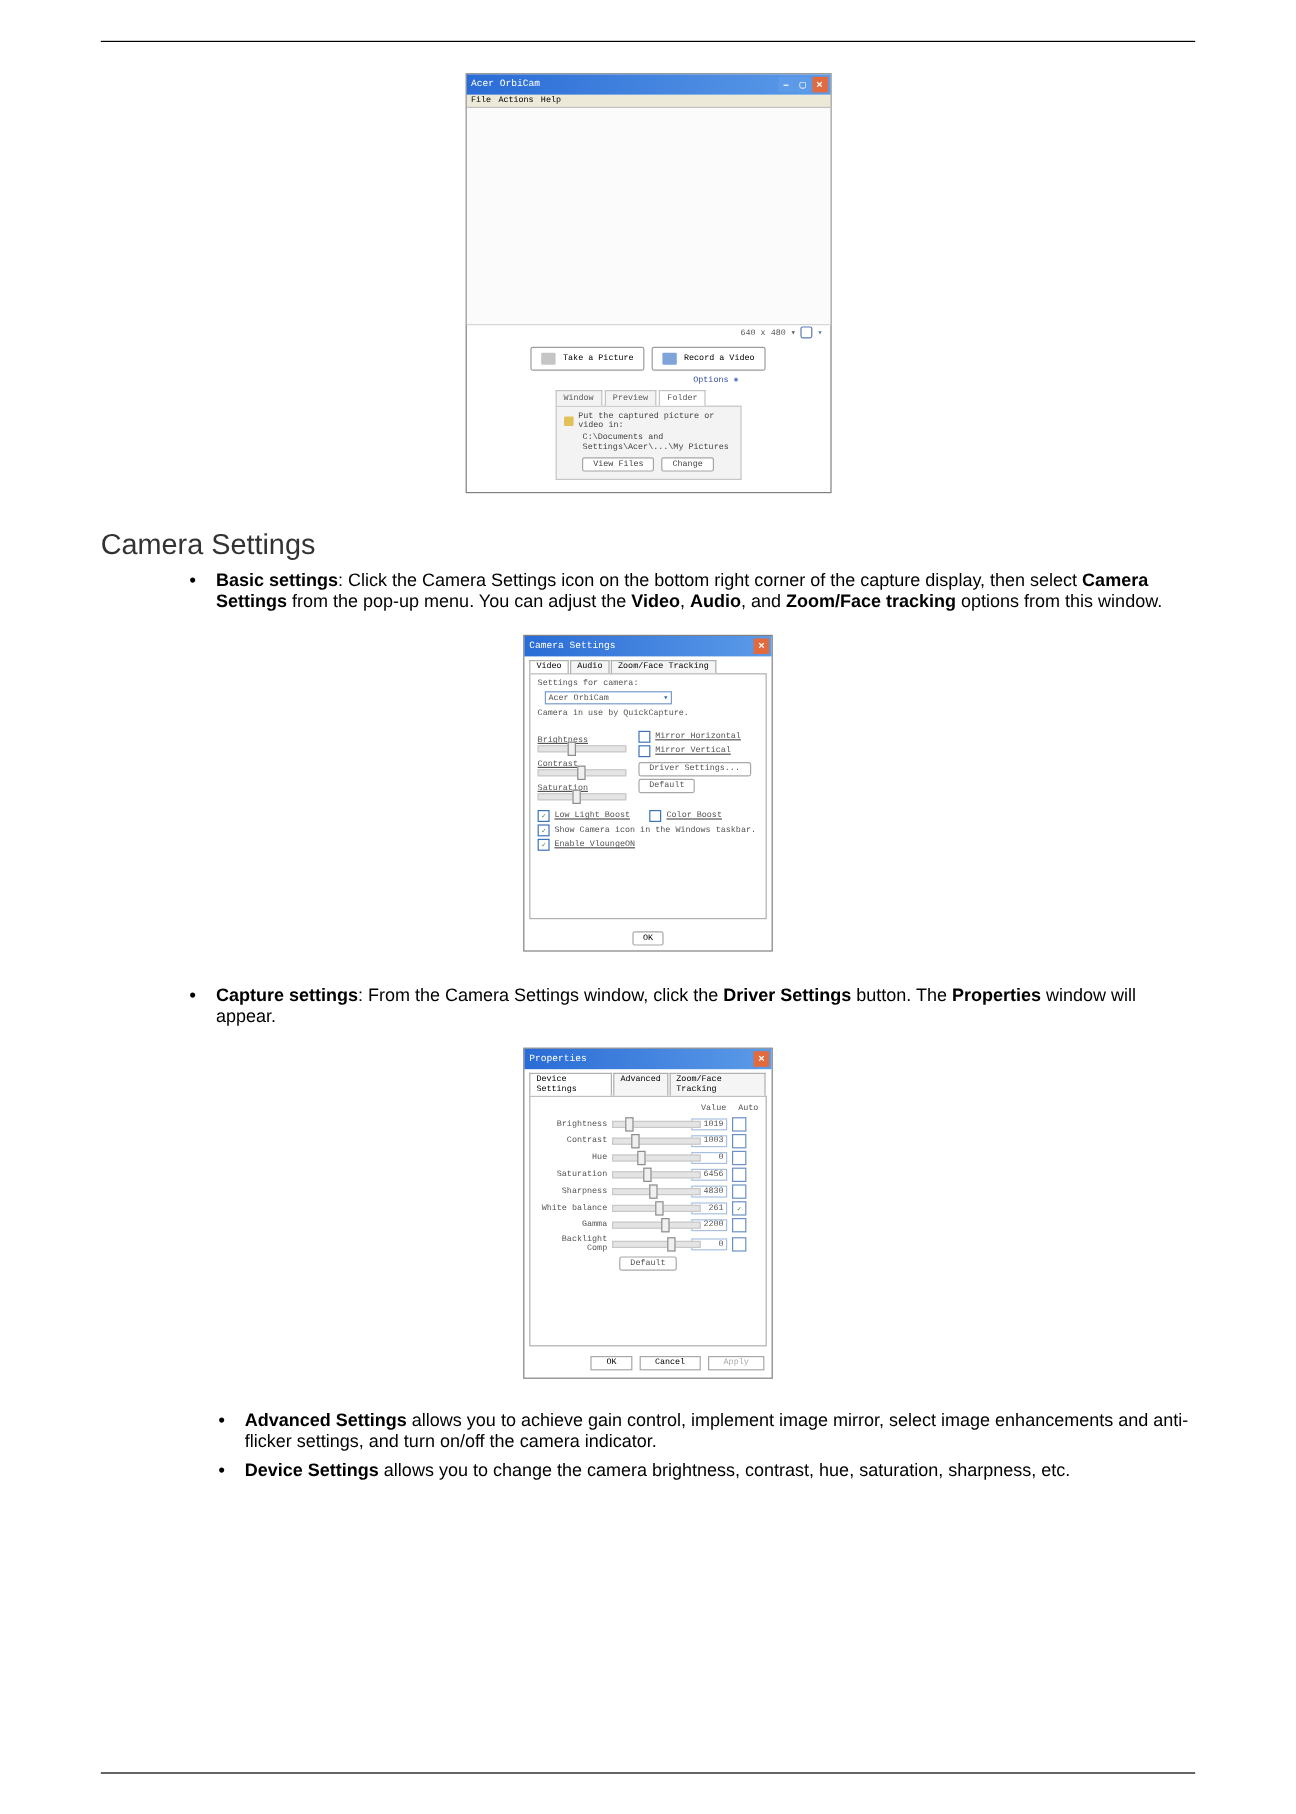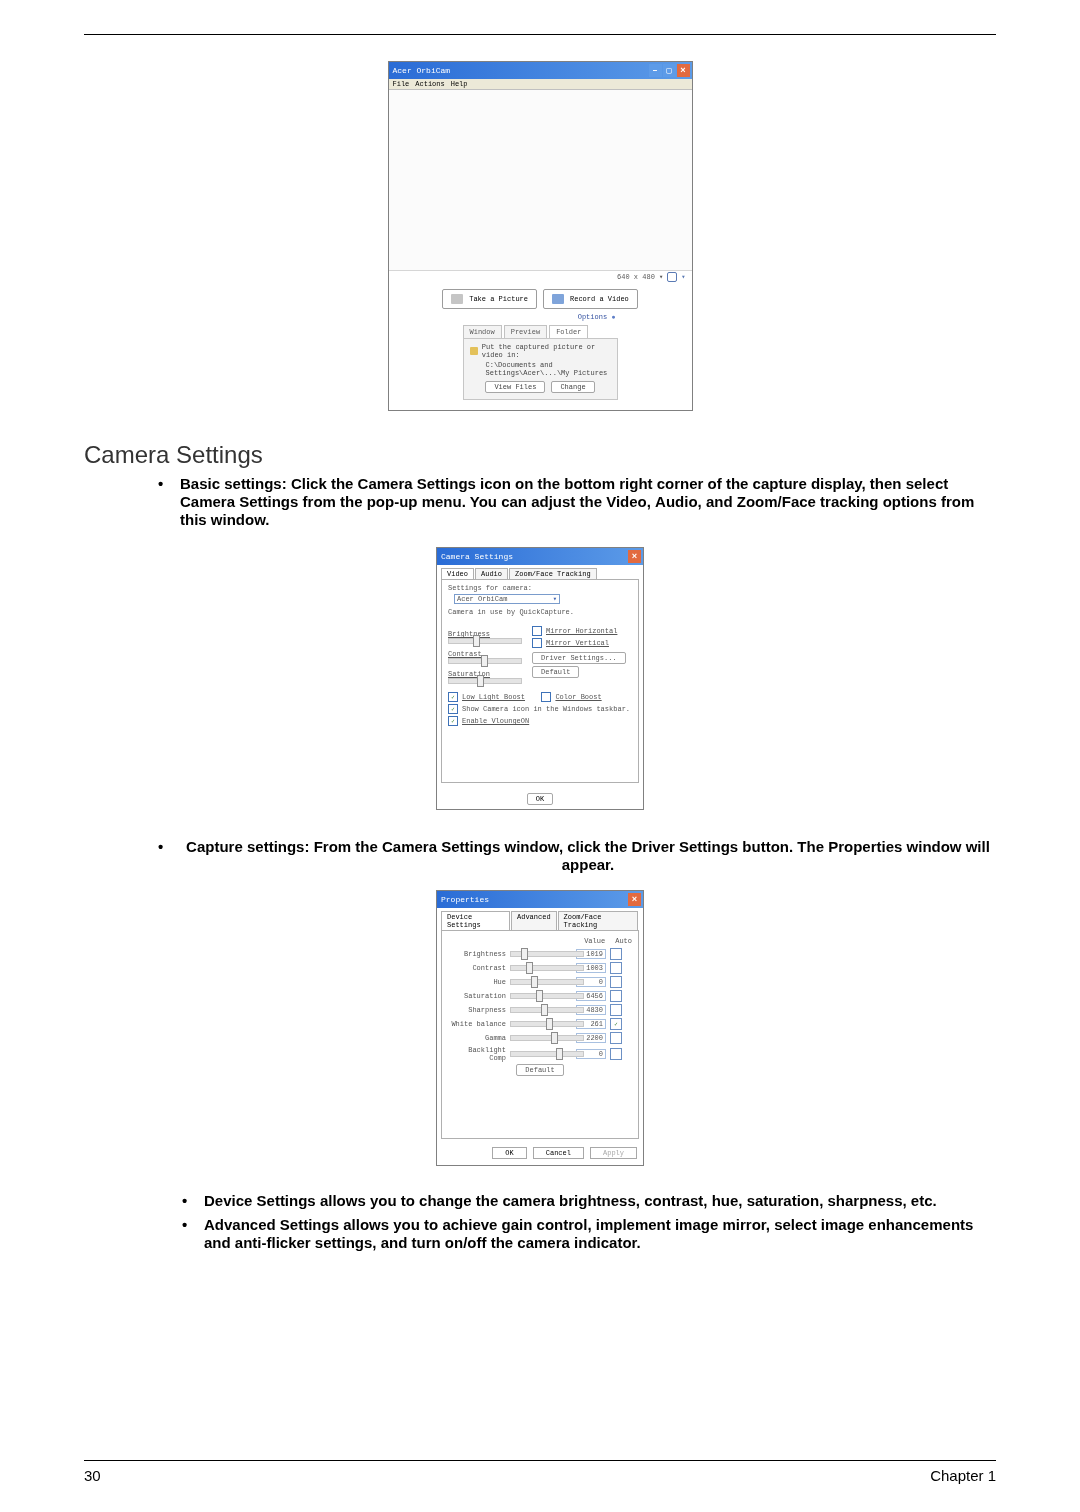--- a/index.html
+++ b/index.html
@@ -151,21 +151,20 @@
   h2.camera-settings {
     font-weight: normal;
     font-size: 24px;
     color: #333;
     margin: 30px 0 6px 0;
   }
   ul.bul {
     list-style: none;
     margin: 5px 0 0 74px;
     padding: 0;
-    font-weight: bold;
   }
   ul.bul > li {
     position: relative;
     font-size: 15px;
     line-height: 1.2;
     margin: 6px 0;
     padding-left: 22px;
   }
   ul.bul > li::before {
     content: "•";
@@ -409,21 +408,21 @@
             </div>
         </div>
         <div class="panel-space"></div>
       </div>
       <div class="dlg-footer">
         <span class="btn2">OK</span>
       </div>
     </div>
   </div>
 
-  <ul class="bul" style="margin-top:28px;text-align:center;">
+  <ul class="bul" style="margin-top:28px;">
     <li>
       <b>Capture settings</b><span>: From the Camera Settings window, click the </span><b>Driver Settings</b><span> button. The </span><b>Properties</b><span> window will appear.</span>
     </li>
   </ul>
 
   <div class="fig-wrap" style="margin-top:16px;">
     <div class="shot3">
       <div class="titlebar">
         <span class="title">Properties</span>
         <span class="win-btn win-close">×</span>
@@ -510,27 +509,23 @@
       <div class="props-footer">
         <span class="btn3">OK</span>
         <span class="btn3">Cancel</span>
         <span class="btn3 disabled">Apply</span>
       </div>
     </div>
   </div>
 
   <ul class="bul nested" style="margin-top:26px;">
     <li>
+      <b>Advanced Settings</b><span> allows you to achieve gain control, implement image mirror, select image enhancements and anti-flicker settings, and turn on/off the camera indicator.</span>
+    </li>
+    <li>
       <b>Device Settings</b><span> allows you to change the camera brightness, contrast, hue, saturation, sharpness, etc.</span>
     </li>
-    <li>
-      <b>Advanced Settings</b><span> allows you to achieve gain control, implement image mirror, select image enhancements and anti-flicker settings, and turn on/off the camera indicator.</span>
-    </li>
   </ul>
 
   <div class="page-footer">
     <hr class="foot-rule">
-    <div class="foot-row">
-      <span>30</span>
-      <span>Chapter 1</span>
-    </div>
   </div>
 </div>
 
 </body></html>

